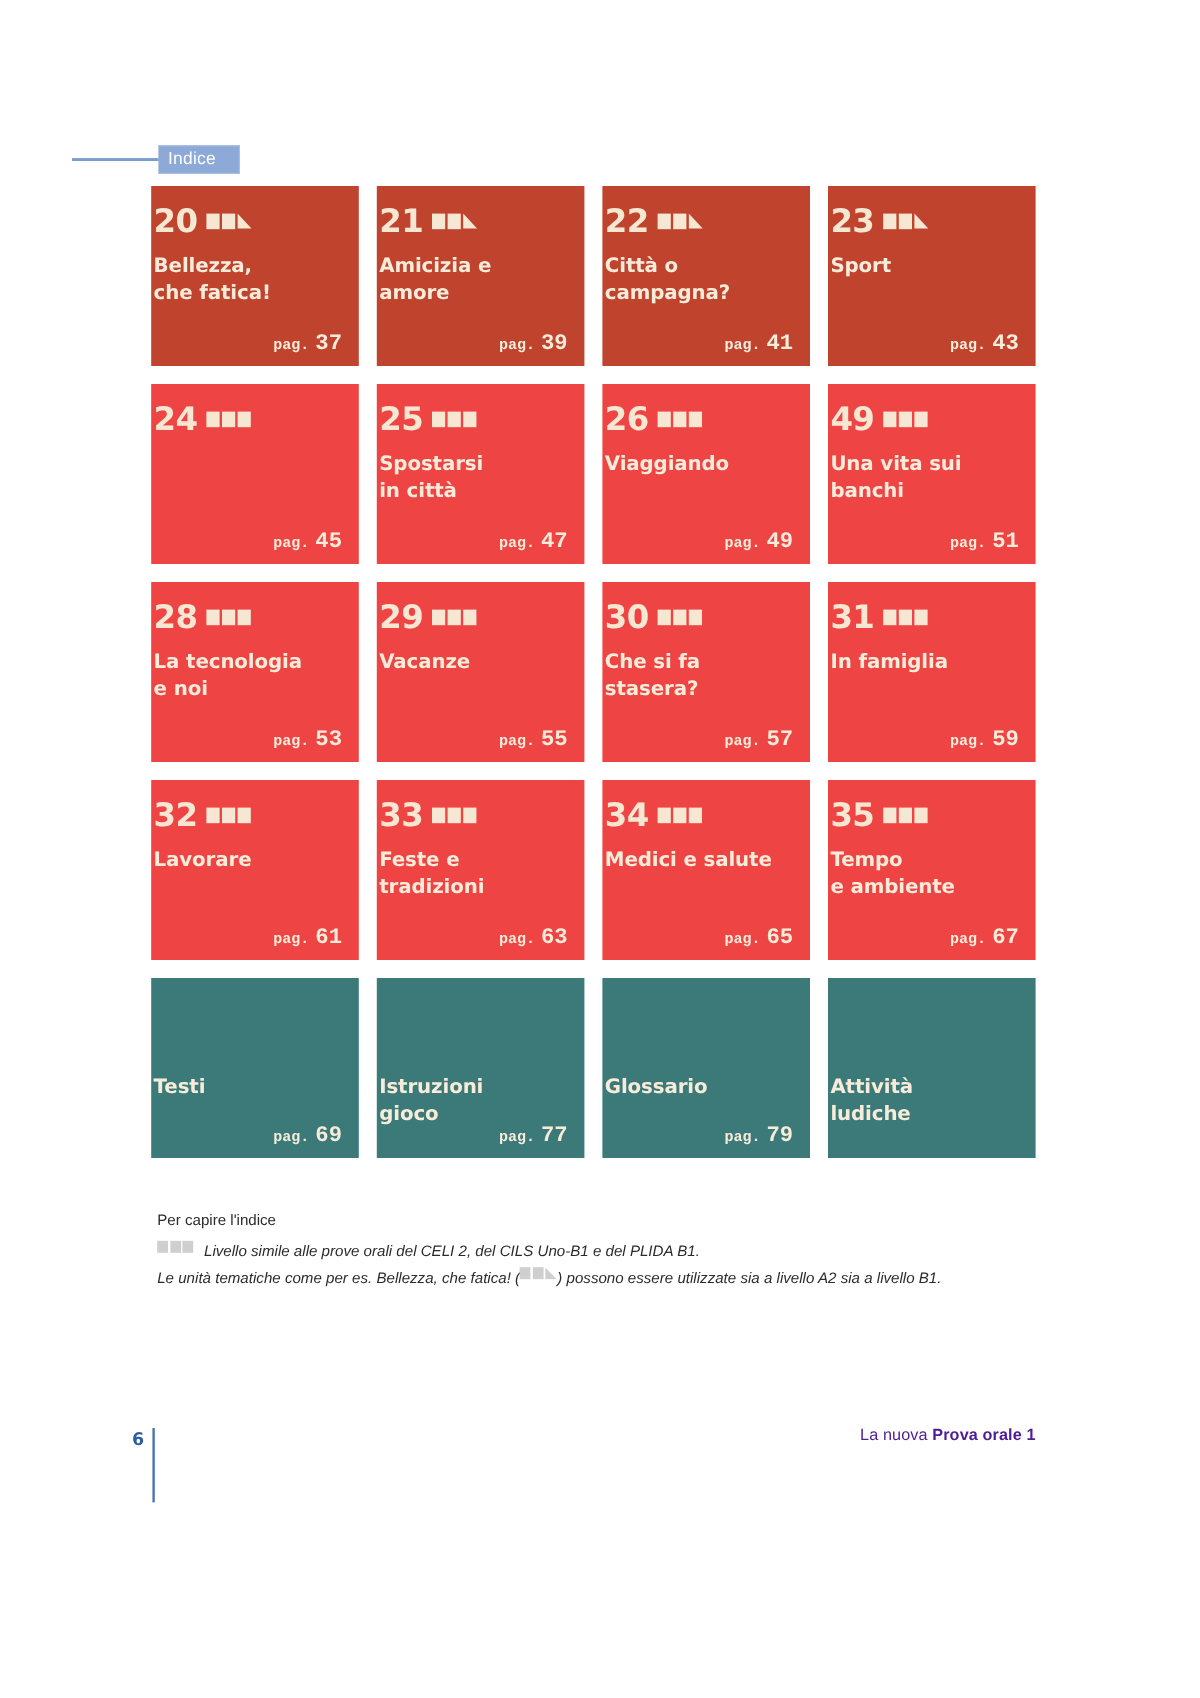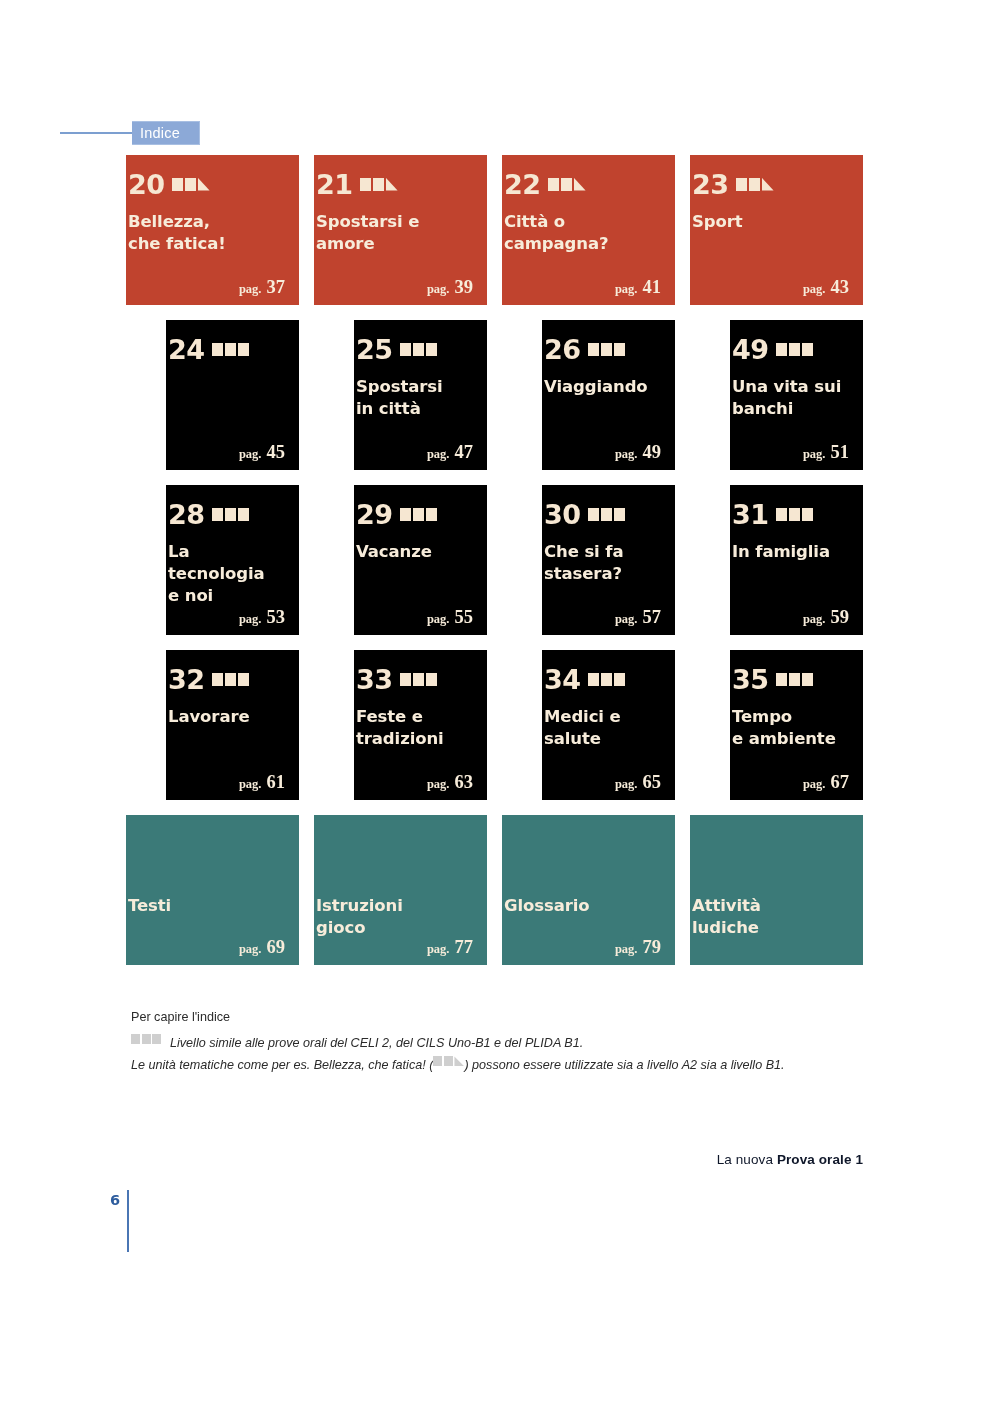--- a/index.html
+++ b/index.html
@@ -51,21 +51,21 @@
     column-gap: 15px;
     row-gap: 15px;
   }
   .card {
     position: relative;
     padding: 14px 14px 10px 2px;
     color: #f6ead6;
     overflow: hidden;
   }
   .card.tone-a { background: #c0432e; }
-  .card.tone-b { background: #000000; margin-left: 40px; }
+  .card.tone-b { background: #ef4444; }
   .card.tone-c { background: #3b7a78; }
 
   .card-top {
     display: flex;
     align-items: center;
     gap: 7px;
     height: 30px;
   }
   .card-num {
     font-family: "DejaVu Sans", sans-serif;
@@ -96,21 +96,21 @@
     line-height: 1.32;
     color: #f7ecda;
     letter-spacing: -0.1px;
     white-space: pre-line;
   }
   .card.tone-c .card-title { margin-top: 66px; }
 
   .card-page {
     position: absolute;
     right: 14px; bottom: 9px;
-    font-family: Liberation Serif, serif;
+    font-family: Liberation Mono, monospace;
     color: #f7ecda;
     line-height: 1;
     white-space: nowrap;
   }
   .card-page .pag { font-size: 12.5px; font-weight: bold; }
   .card-page .num { font-size: 18.5px; font-weight: bold; margin-left: 5px; }
 
   
   #legend {
     position: absolute;
@@ -154,23 +154,23 @@
     padding-right: 6px;
   }
   #footer-rule {
     position: absolute;
     left: 127px; top: 1190px;
     width: 2px; height: 62px;
     background: #4a76b4;
   }
   #footer-brand {
     position: absolute;
-    right: 137px; top: 1152px;
+    right: 137px; top: 1188px;
     font-size: 13.5px;
-    color: #0f172a;
+    color: #4c1d95;
     letter-spacing: .1px;
     white-space: nowrap;
   }
   #footer-brand .b { font-weight: bold; }
 </style>
 </head>
 <body>
 
 <div id="header-tabs">
   <div class="tab-block"></div>
@@ -193,21 +193,21 @@
     </div>
     <div class="card tone-a">
       <div class="card-top">
         <span class="card-num">21</span>
         <span class="lvl">
           <span class="sq"></span>
           <span class="sq"></span>
           <span class="tri"></span>
         </span>
       </div>
-      <div class="card-title">Spostarsi e
+      <div class="card-title">Amicizia e
 amore</div>
       <div class="card-page"><span class="pag">pag.</span><span class="num">39</span></div>
     </div>
     <div class="card tone-a">
       <div class="card-top">
         <span class="card-num">22</span>
         <span class="lvl">
           <span class="sq"></span>
           <span class="sq"></span>
           <span class="tri"></span>

